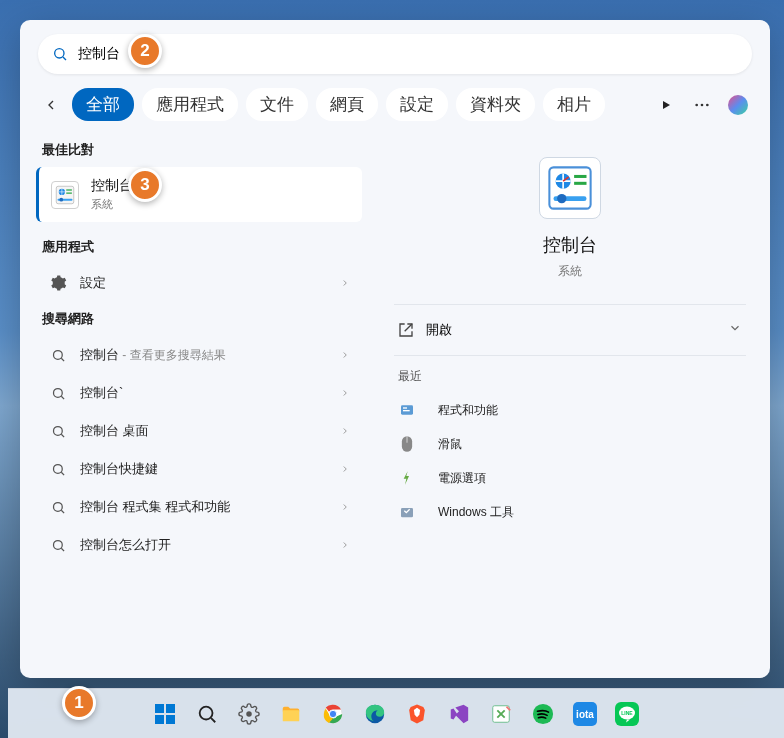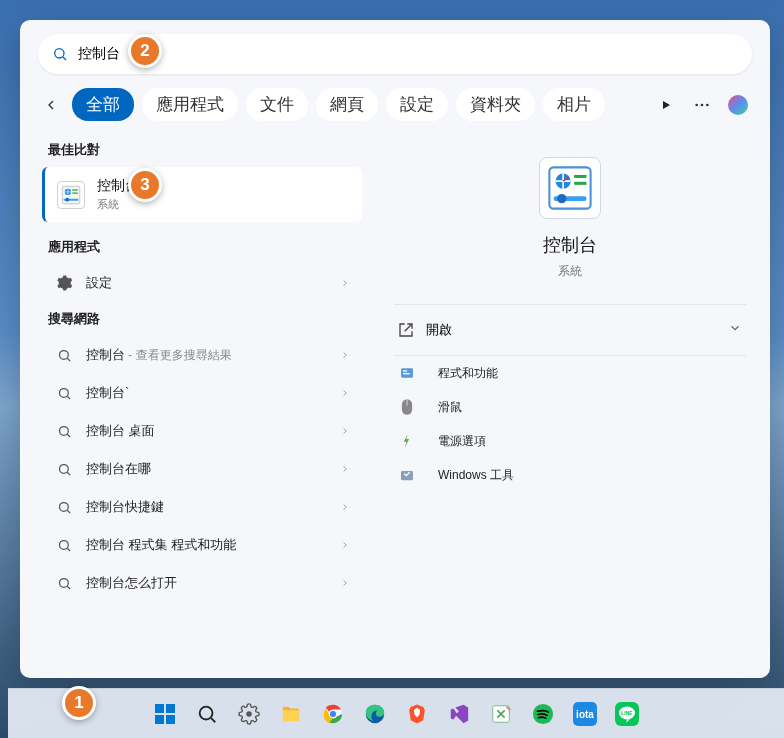--- a/index.html
+++ b/index.html
@@ -9,21 +9,21 @@
 .searchbar svg { width:16px; height:16px; flex:none; }
 .searchbar input { border:none; outline:none; flex:1; font-size:14px; margin-left:10px; background:transparent; }
 .tabs-row { display:flex; align-items:center; padding:4px 18px 12px; gap:8px; }
 .back-btn { width:26px; height:26px; border-radius:50%; display:flex; align-items:center; justify-content:center; cursor:pointer; }
 .tab-pill { padding:5px 14px; border-radius:16px; font-size:17px; background:#fff; color:#333; cursor:pointer; white-space:nowrap; }
 .tab-pill.active { background:#0067c0; color:#fff; }
 .tabs-row .spacer { flex:1; }
 .play-btn,.more-btn { width:28px; display:flex; align-items:center; justify-content:center; cursor:pointer; color:#333; }
 .copilot { width:28px; height:28px; border-radius:50%; display:flex; align-items:center; justify-content:center; cursor:pointer; }
 .body-split { flex:1; display:flex; overflow:hidden; }
-.left-col { width:350px; padding:0 8px 0 22px; overflow:hidden; }
+.left-col { width:350px; padding:0 8px 0 16px; overflow:hidden; }
 .section-title { font-size:13px; font-weight:600; color:#222; padding:8px 6px 8px; }
 .best-match { background:#fff; border-radius:6px; padding:10px 12px; display:flex; align-items:center; gap:12px; position:relative; border-left:3px solid #0067c0; cursor:pointer; margin-bottom:8px; }
 .best-match .bm-icon { width:28px; height:28px; background:#fff; border:1px solid #d0d0d0; border-radius:4px; display:flex; align-items:center; justify-content:center; }
 .bm-title { font-size:14px; color:#111; }
 .bm-sub { font-size:11px; color:#777; margin-top:2px; }
 .list-item { display:flex; align-items:center; gap:12px; padding:9px 12px; cursor:pointer; border-radius:5px; }
 .li-icon { width:20px; height:20px; display:flex; align-items:center; justify-content:center; flex:none; color:#444; }
 .li-label { font-size:13px; color:#222; flex:1; }
 .li-label .hint { color:#888; font-size:12px; }
 .li-chevron { color:#888; flex:none; }
@@ -173,32 +173,20 @@
                 <polyline points="9 18 15 12 9 6"></polyline>
               </svg></div>
           </div>
           <div class="list-item">
             <div class="li-icon">
               <svg width="15" height="15" viewBox="0 0 24 24" fill="none" stroke="#555" stroke-width="2">
                 <circle cx="11" cy="11" r="7"></circle>
                 <line x1="21" y1="21" x2="16.5" y2="16.5"></line>
               </svg>
             </div>
-            <div class="li-label">控制台在哪</div>
-            <div class="li-chevron"><svg width="10" height="10" viewBox="0 0 24 24" fill="none" stroke="#888" stroke-width="2">
-                <polyline points="9 18 15 12 9 6"></polyline>
-              </svg></div>
-          </div>
-          <div class="list-item">
-            <div class="li-icon">
-              <svg width="15" height="15" viewBox="0 0 24 24" fill="none" stroke="#555" stroke-width="2">
-                <circle cx="11" cy="11" r="7"></circle>
-                <line x1="21" y1="21" x2="16.5" y2="16.5"></line>
-              </svg>
-            </div>
             <div class="li-label">控制台快捷鍵</div>
             <div class="li-chevron"><svg width="10" height="10" viewBox="0 0 24 24" fill="none" stroke="#888" stroke-width="2">
                 <polyline points="9 18 15 12 9 6"></polyline>
               </svg></div>
           </div>
           <div class="list-item">
             <div class="li-icon">
               <svg width="15" height="15" viewBox="0 0 24 24" fill="none" stroke="#555" stroke-width="2">
                 <circle cx="11" cy="11" r="7"></circle>
                 <line x1="21" y1="21" x2="16.5" y2="16.5"></line>
@@ -248,20 +236,21 @@
               <path d="M21 14v7H3V3h7"></path>
             </svg>
           <span style="font-size:13px">開啟</span>
           <span class="expand">
             <svg width="14" height="14" viewBox="0 0 24 24" fill="none" stroke="#666" stroke-width="2">
                 <polyline points="6 9 12 15 18 9"></polyline>
               </svg>
           </span>
         </div>
         <hr class="divider">
+        <div class="recent-title">最近</div>
         <div id="recent-list">
             <div class="recent-item">
               <div class="ri-icon">
                 <svg width="16" height="16" viewBox="0 0 24 24">
                   <rect x="3" y="5" width="18" height="14" rx="2" fill="#5b9bd5"></rect>
                   <rect x="6" y="8" width="6" height="2" fill="#fff"></rect>
                   <rect x="6" y="12" width="10" height="2" fill="#fff"></rect>
                 </svg>
               </div>
               <span>程式和功能</span>

